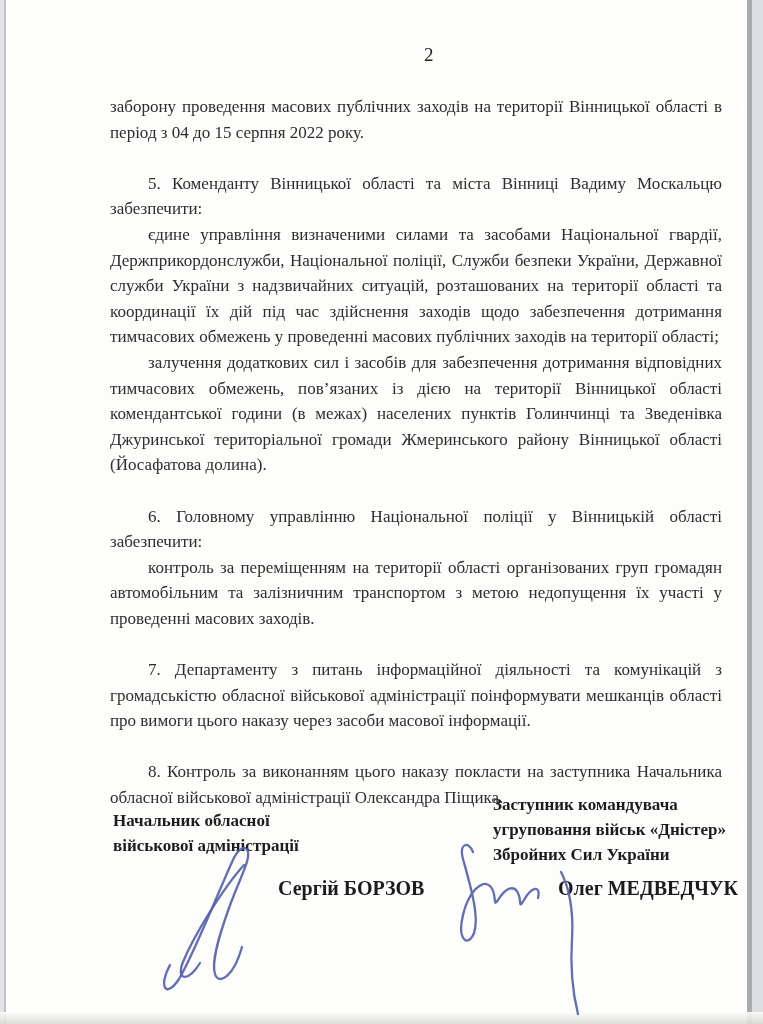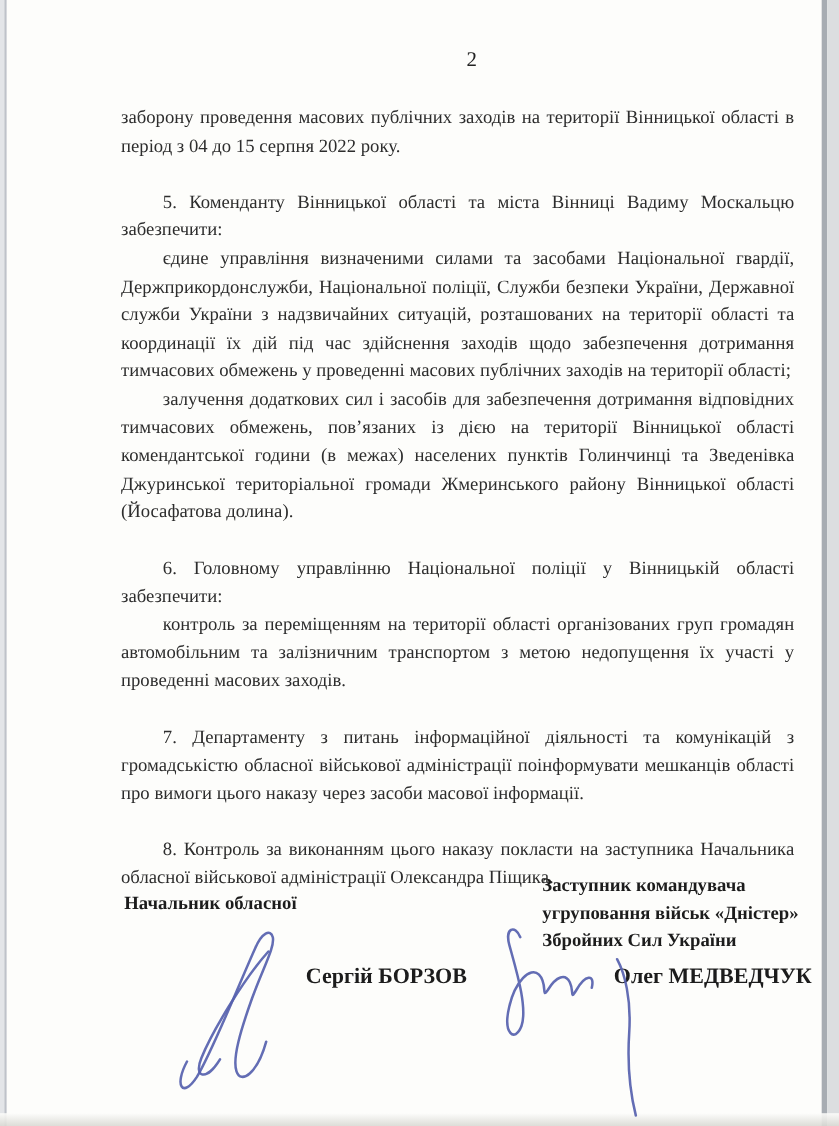--- a/index.html
+++ b/index.html
@@ -50,20 +50,21 @@
       <div class="para indent">єдине управління визначеними силами та засобами Національної гвардії, Держприкордонслужби, Національної поліції, Служби безпеки України, Державної служби України з надзвичайних ситуацій, розташованих на території області та координації їх дій під час здійснення заходів щодо забезпечення дотримання тимчасових обмежень у проведенні масових публічних заходів на території області;</div>
       <div class="para indent">залучення додаткових сил і засобів для забезпечення дотримання відповідних тимчасових обмежень, пов’язаних із дією на території Вінницької області комендантської години (в межах) населених пунктів Голинчинці та Зведенівка Джуринської територіальної громади Жмеринського району Вінницької області (Йосафатова долина).</div>
       <div class="para indent space">6. Головному управлінню Національної поліції у Вінницькій області забезпечити:</div>
       <div class="para indent">контроль за переміщенням на території області організованих груп громадян автомобільним та залізничним транспортом з метою недопущення їх участі у проведенні масових заходів.</div>
       <div class="para indent space">7. Департаменту з питань інформаційної діяльності та комунікацій з громадськістю обласної військової адміністрації поінформувати мешканців області про вимоги цього наказу через засоби масової інформації.</div>
       <div class="para indent space">8. Контроль за виконанням цього наказу покласти на заступника Начальника обласної військової адміністрації Олександра Піщика.</div>
     </div>
 
   <div class="sig-title sig-title-left">
       <div>Начальник обласної</div>
+      <div>військової адміністрації</div>
     </div>
   <div class="sig-title sig-title-right">
       <div>Заступник командувача</div>
       <div>угруповання військ «Дністер»</div>
       <div>Збройних Сил України</div>
     </div>
 
   <div class="sig-name sig-name-left">Сергій БОРЗОВ</div>
   <div class="sig-name sig-name-right">Олег МЕДВЕДЧУК</div>
 

